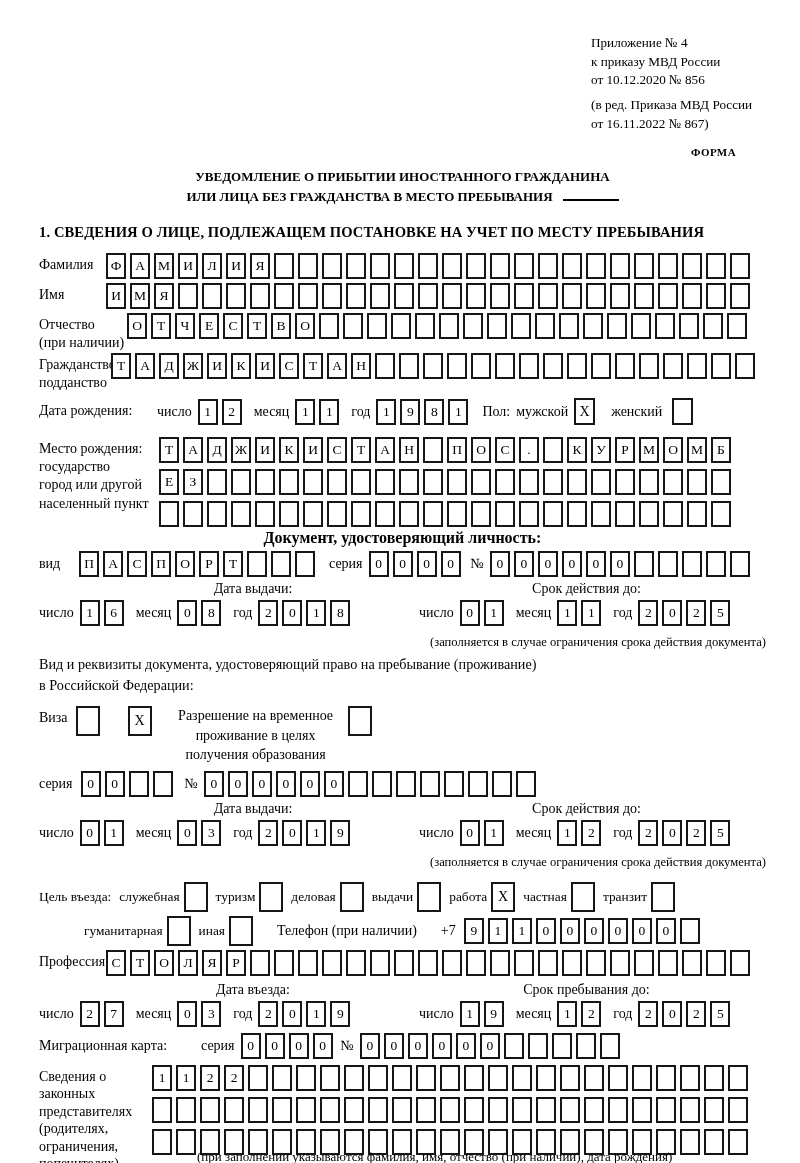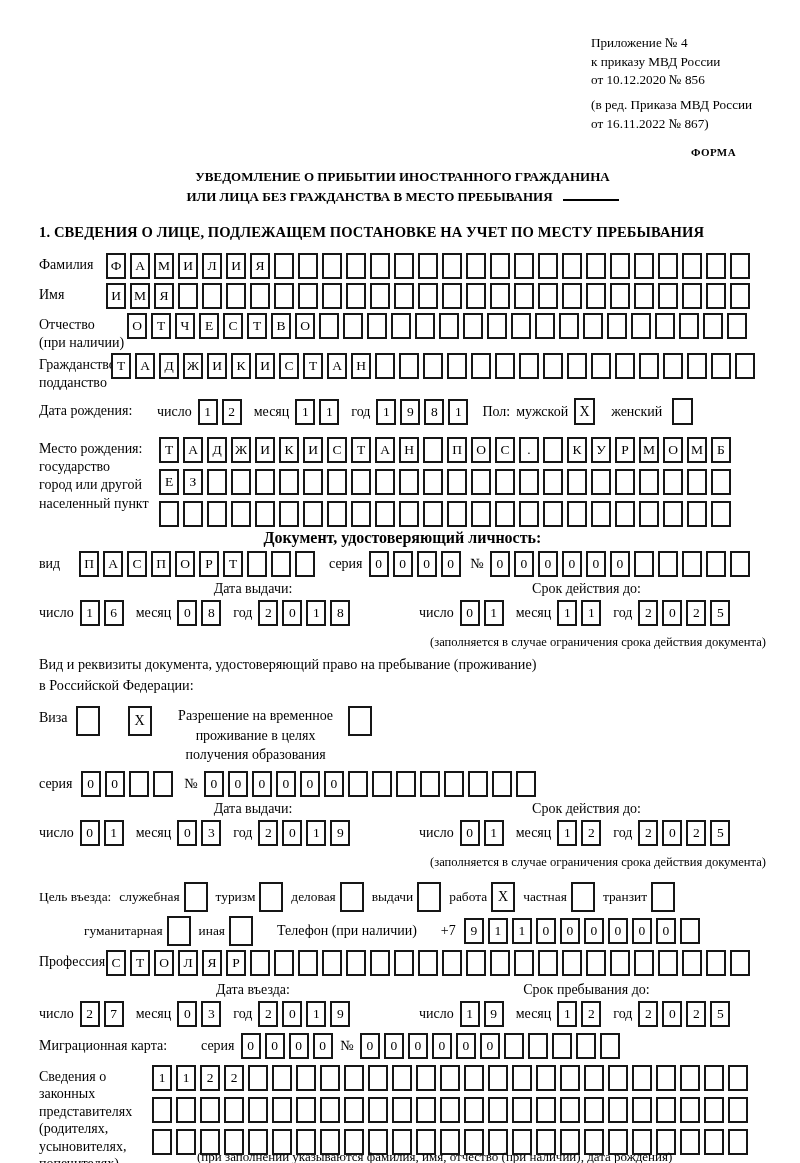--- a/index.html
+++ b/index.html
@@ -666,21 +666,21 @@
         <div class="cell"></div>
       </div>
   </div>
 
   <div class="frow mt6">
     <div class="flabel w113" style="line-height:1.25;">
       <div>Сведения о</div>
       <div>законных</div>
       <div>представителях</div>
       <div>(родителях,</div>
-      <div>усыновителях,</div>
+      <div>ограничения,</div>
       <div>попечителях)</div>
     </div>
     <div>
       <div class="cells mb6">
           <div class="cell">1</div>
           <div class="cell">1</div>
           <div class="cell">2</div>
           <div class="cell">2</div>
           <div class="cell"></div>
           <div class="cell"></div>

